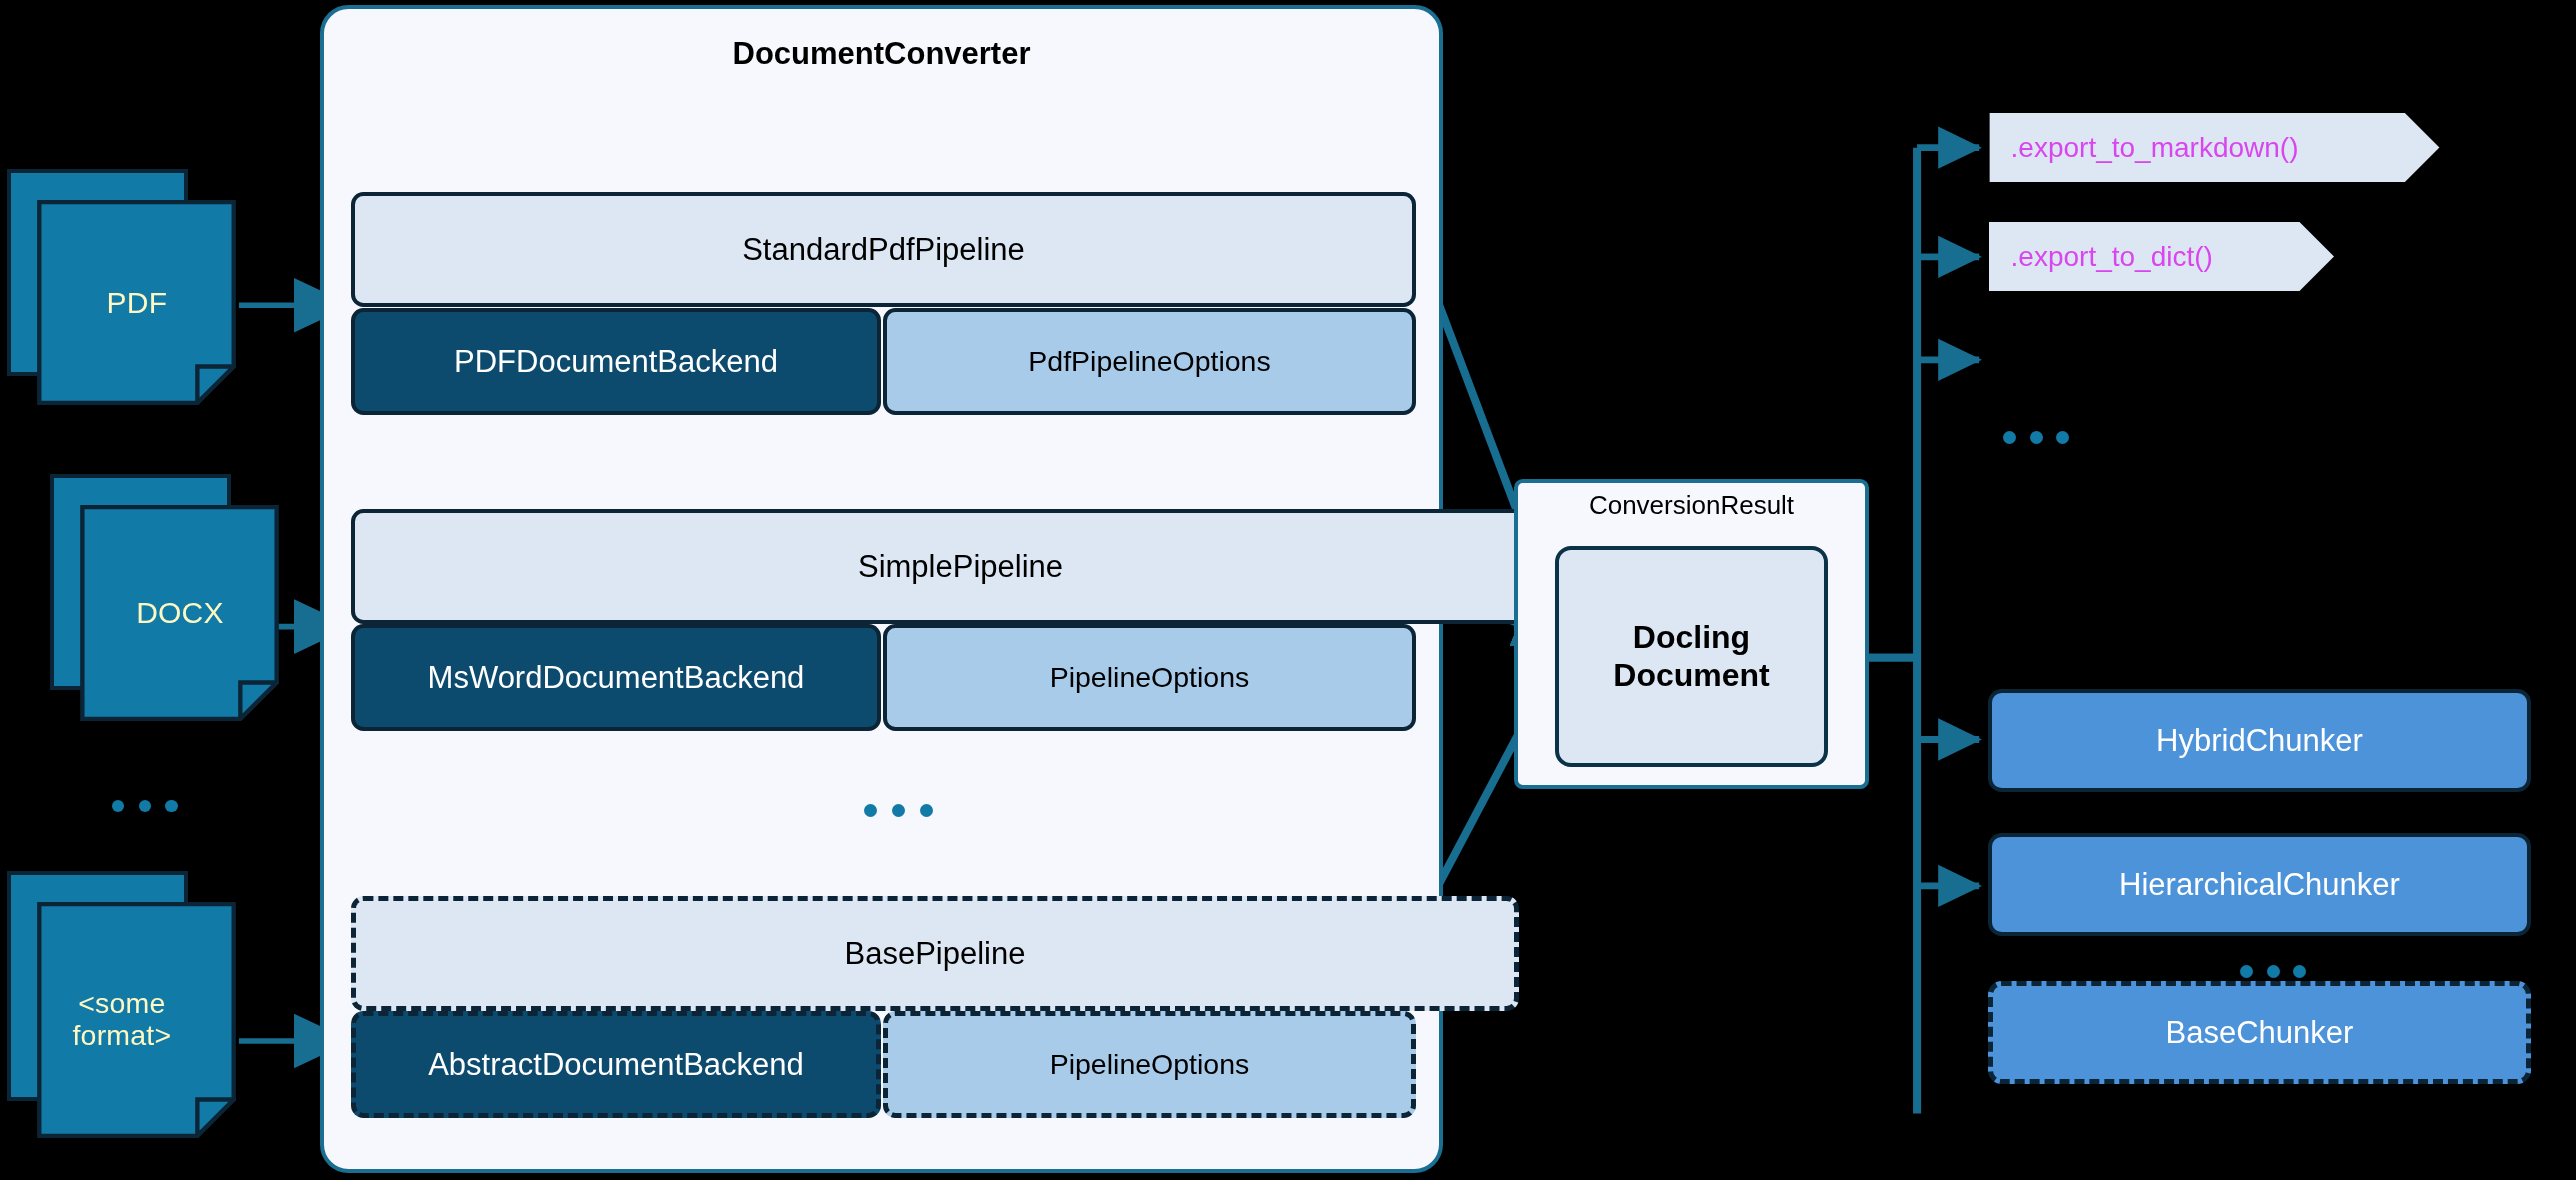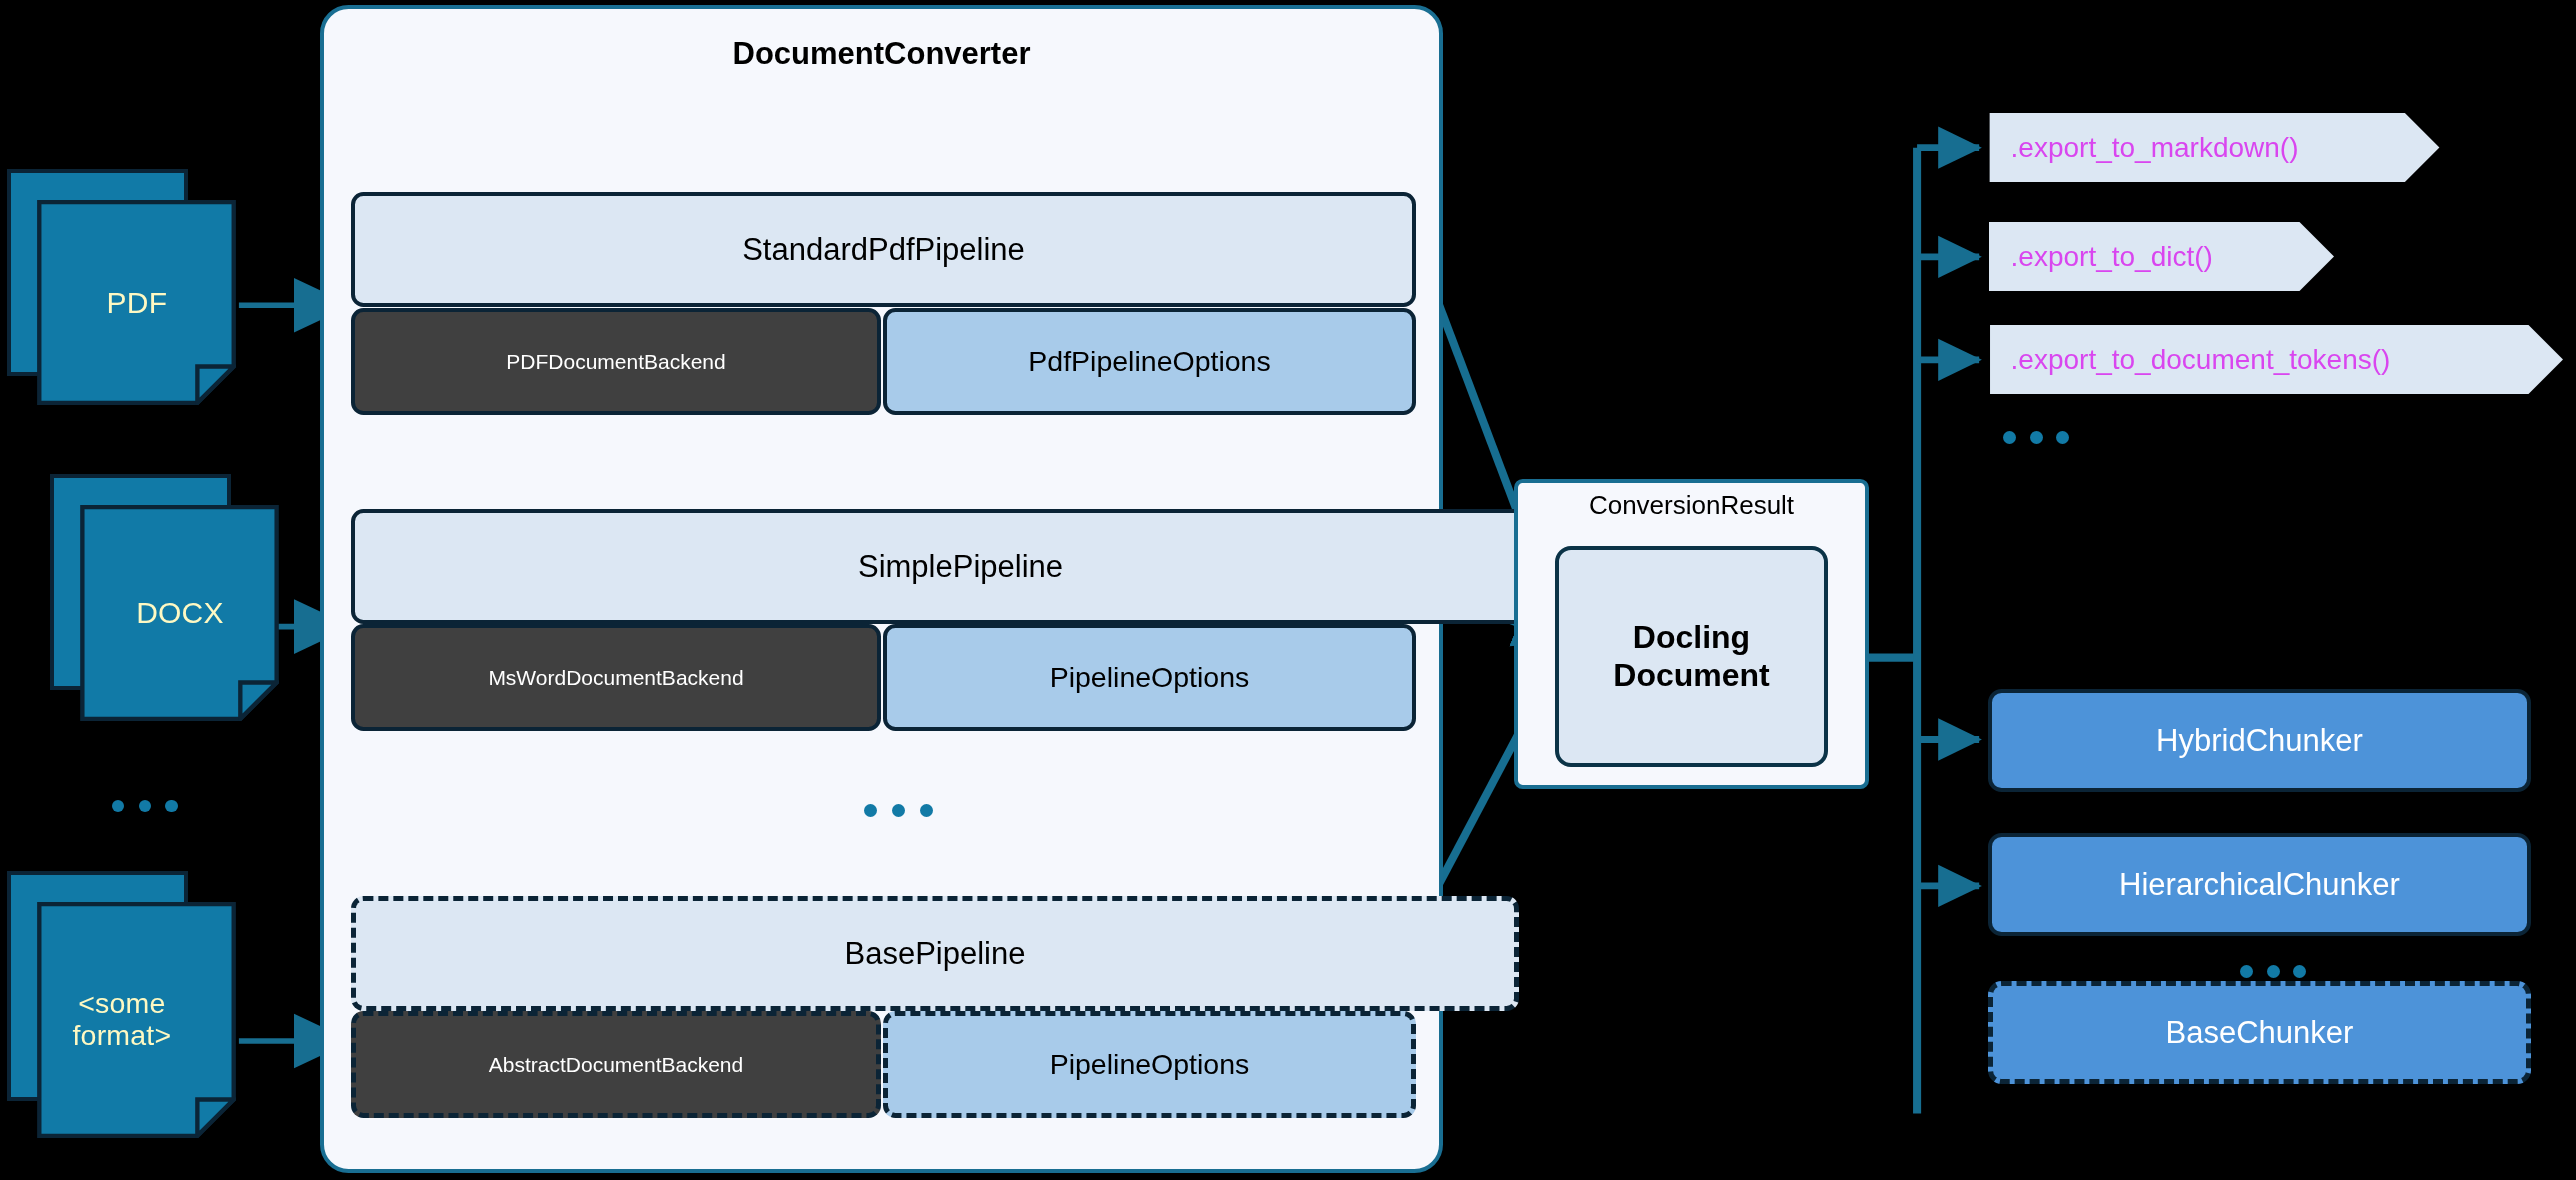--- a/index.html
+++ b/index.html
@@ -42,22 +42,22 @@
   .pipe-head,.pipe-cell{
     position:absolute;box-sizing:border-box;
     display:flex;align-items:center;justify-content:center;
     text-align:center;
   }
   .pipe-head{
     background:#DCE7F3;border:4.3px solid #0B2436;border-radius:12.4px;
     font-size:31px;color:#000;
   }
   .cell-backend{
-    background:#404040;border:4.3px solid #0B2436;border-radius:12.4px;
-    color:#fff;font-size:21px;
+    background:#0c4a6e;border:4.3px solid #0B2436;border-radius:12.4px;
+    color:#fff;font-size:31px;
   }
   .cell-options{
     background:#A8CBEA;border:4.3px solid #0B2436;border-radius:12.4px;
     color:#000;font-size:28.5px;
   }
   .dashed{border-style:dashed !important;border-width:5px !important;}
 
   
   .dots{position:absolute;display:flex;align-items:center;}
   .dots i{display:block;border-radius:50%;background:#127AA6;}
@@ -212,26 +212,20 @@
     <span>.export_to_markdown()</span>
   </div>
 
   <div class="export-chevron" style="left:1988px;top:222px;width:347px;height:69px;">
     <svg width="347" height="69" viewBox="0 0 560 112" xmlns="http://www.w3.org/2000/svg">
       <path d="M0,0 H504 L560,56 L504,112 H0 Z" fill="#DCE7F3"></path>
     </svg>
     <span>.export_to_dict()</span>
   </div>
 
-  <div class="export-chevron" style="left:1988px;top:325px;width:577px;height:69px;">
-    <svg width="577" height="69" viewBox="0 0 930 112" xmlns="http://www.w3.org/2000/svg">
-      <path d="M0,0 H874 L930,56 L874,112 H0 Z" fill="#DCE7F3"></path>
-    </svg>
-    <span>.export_to_document_tokens()</span>
-  </div>
 
   <div class="dots" style="left:2003px;top:431px;gap:13.6px;">
     <i style="width:13px;height:13px;"></i>
     <i style="width:13px;height:13px;"></i>
     <i style="width:13px;height:13px;"></i>
   </div>
 
   <div class="chunker" style="left:1988px;top:689px;width:543px;height:103px;">HybridChunker</div>
 
   <div class="chunker" style="left:1988px;top:833px;width:543px;height:103px;">HierarchicalChunker</div>

